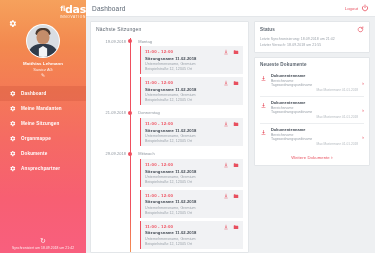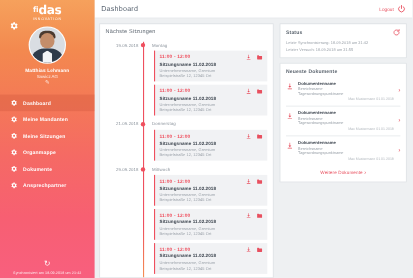--- a/index.html
+++ b/index.html
@@ -11,21 +11,21 @@
   }
   .app { display: flex; width: 375px; height: 253px; }
 
   
   .sidebar {
     width: 86px; height: 253px;
     background: linear-gradient(180deg, #f6a15c 0%, #f3894f 18%, #f47b55 34%, #f56a64 56%, #f75f72 78%, #f85f7e 100%);
     position: relative; flex: 0 0 86px;
     display: flex; flex-direction: column; align-items: center;
   }
-  .logo-wrap { margin-top: 4px; text-align: center; width: 100%; }
+  .logo-wrap { margin-top: 4px; text-align: right; width: 100%; }
   .logo-main {
     font-size: 11px; font-weight: bold; color: #ffffff;
     letter-spacing: -0.3px; line-height: 11px;
     font-family: "DejaVu Sans", sans-serif;
   }
   .logo-main .tick { font-size: 7px; vertical-align: top; opacity: .95; }
   .logo-sub {
     font-size: 3.2px; color: #ffffff; letter-spacing: .7px;
     line-height: 5px; opacity: .95; text-transform: uppercase;
   }

